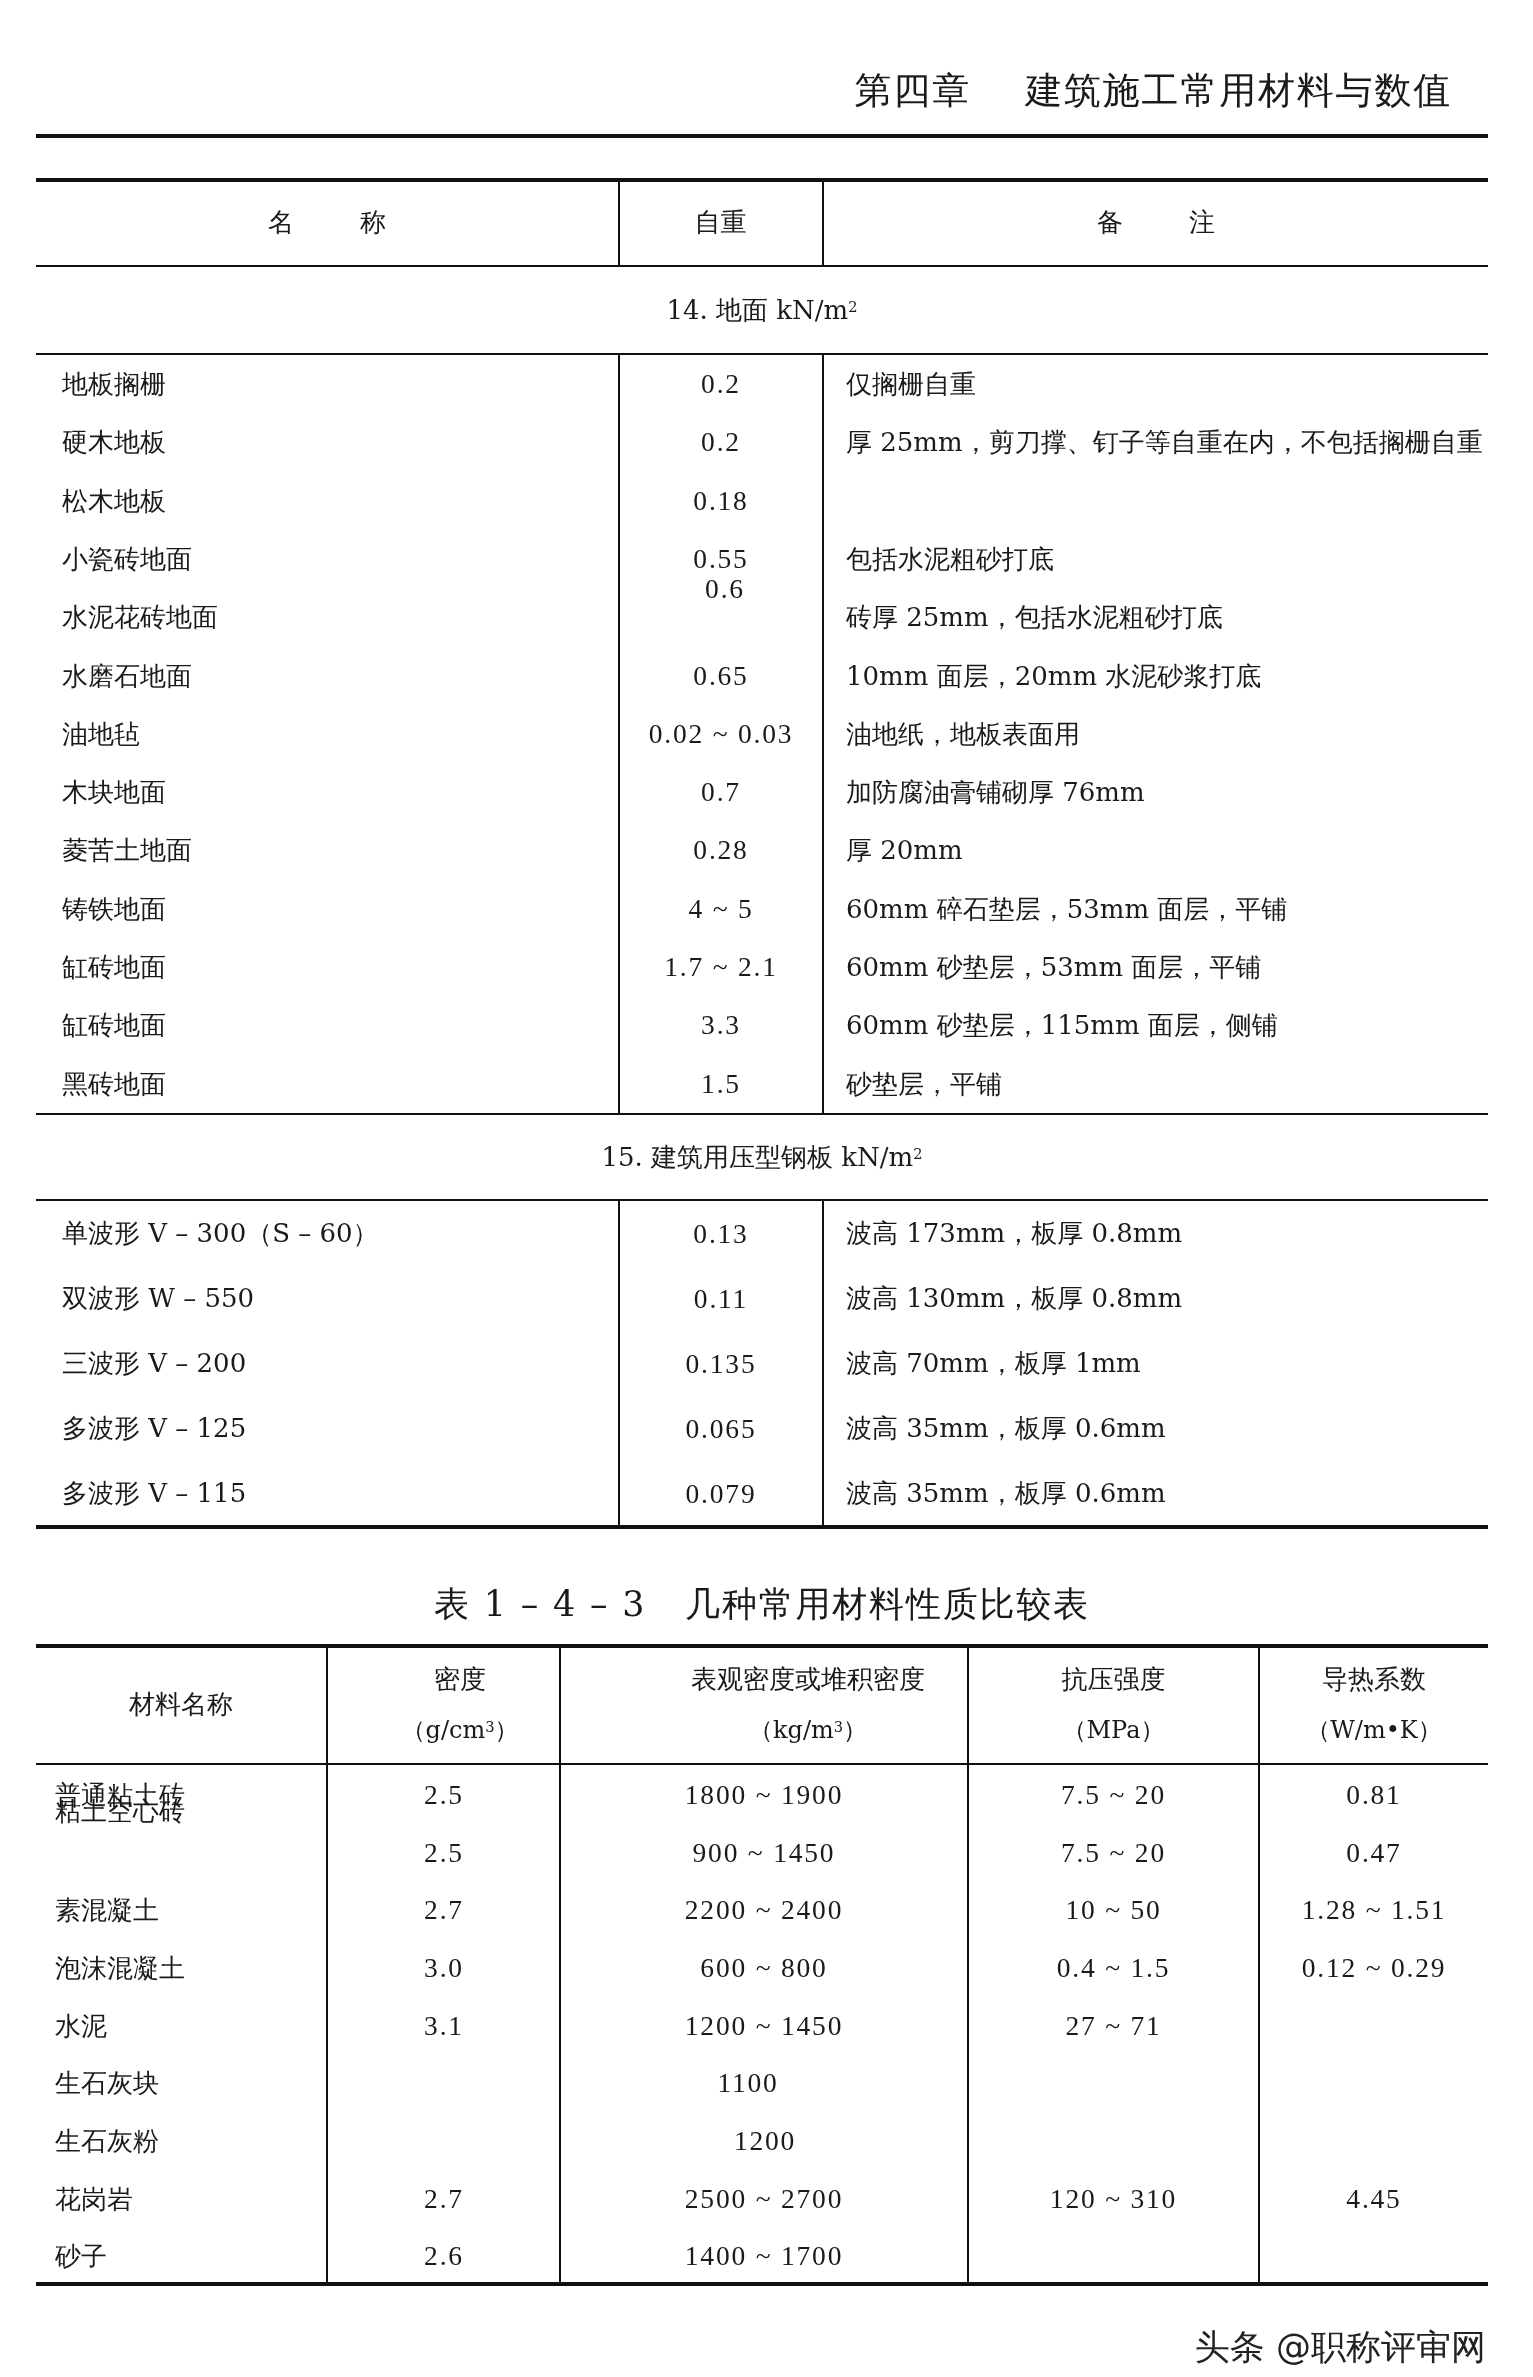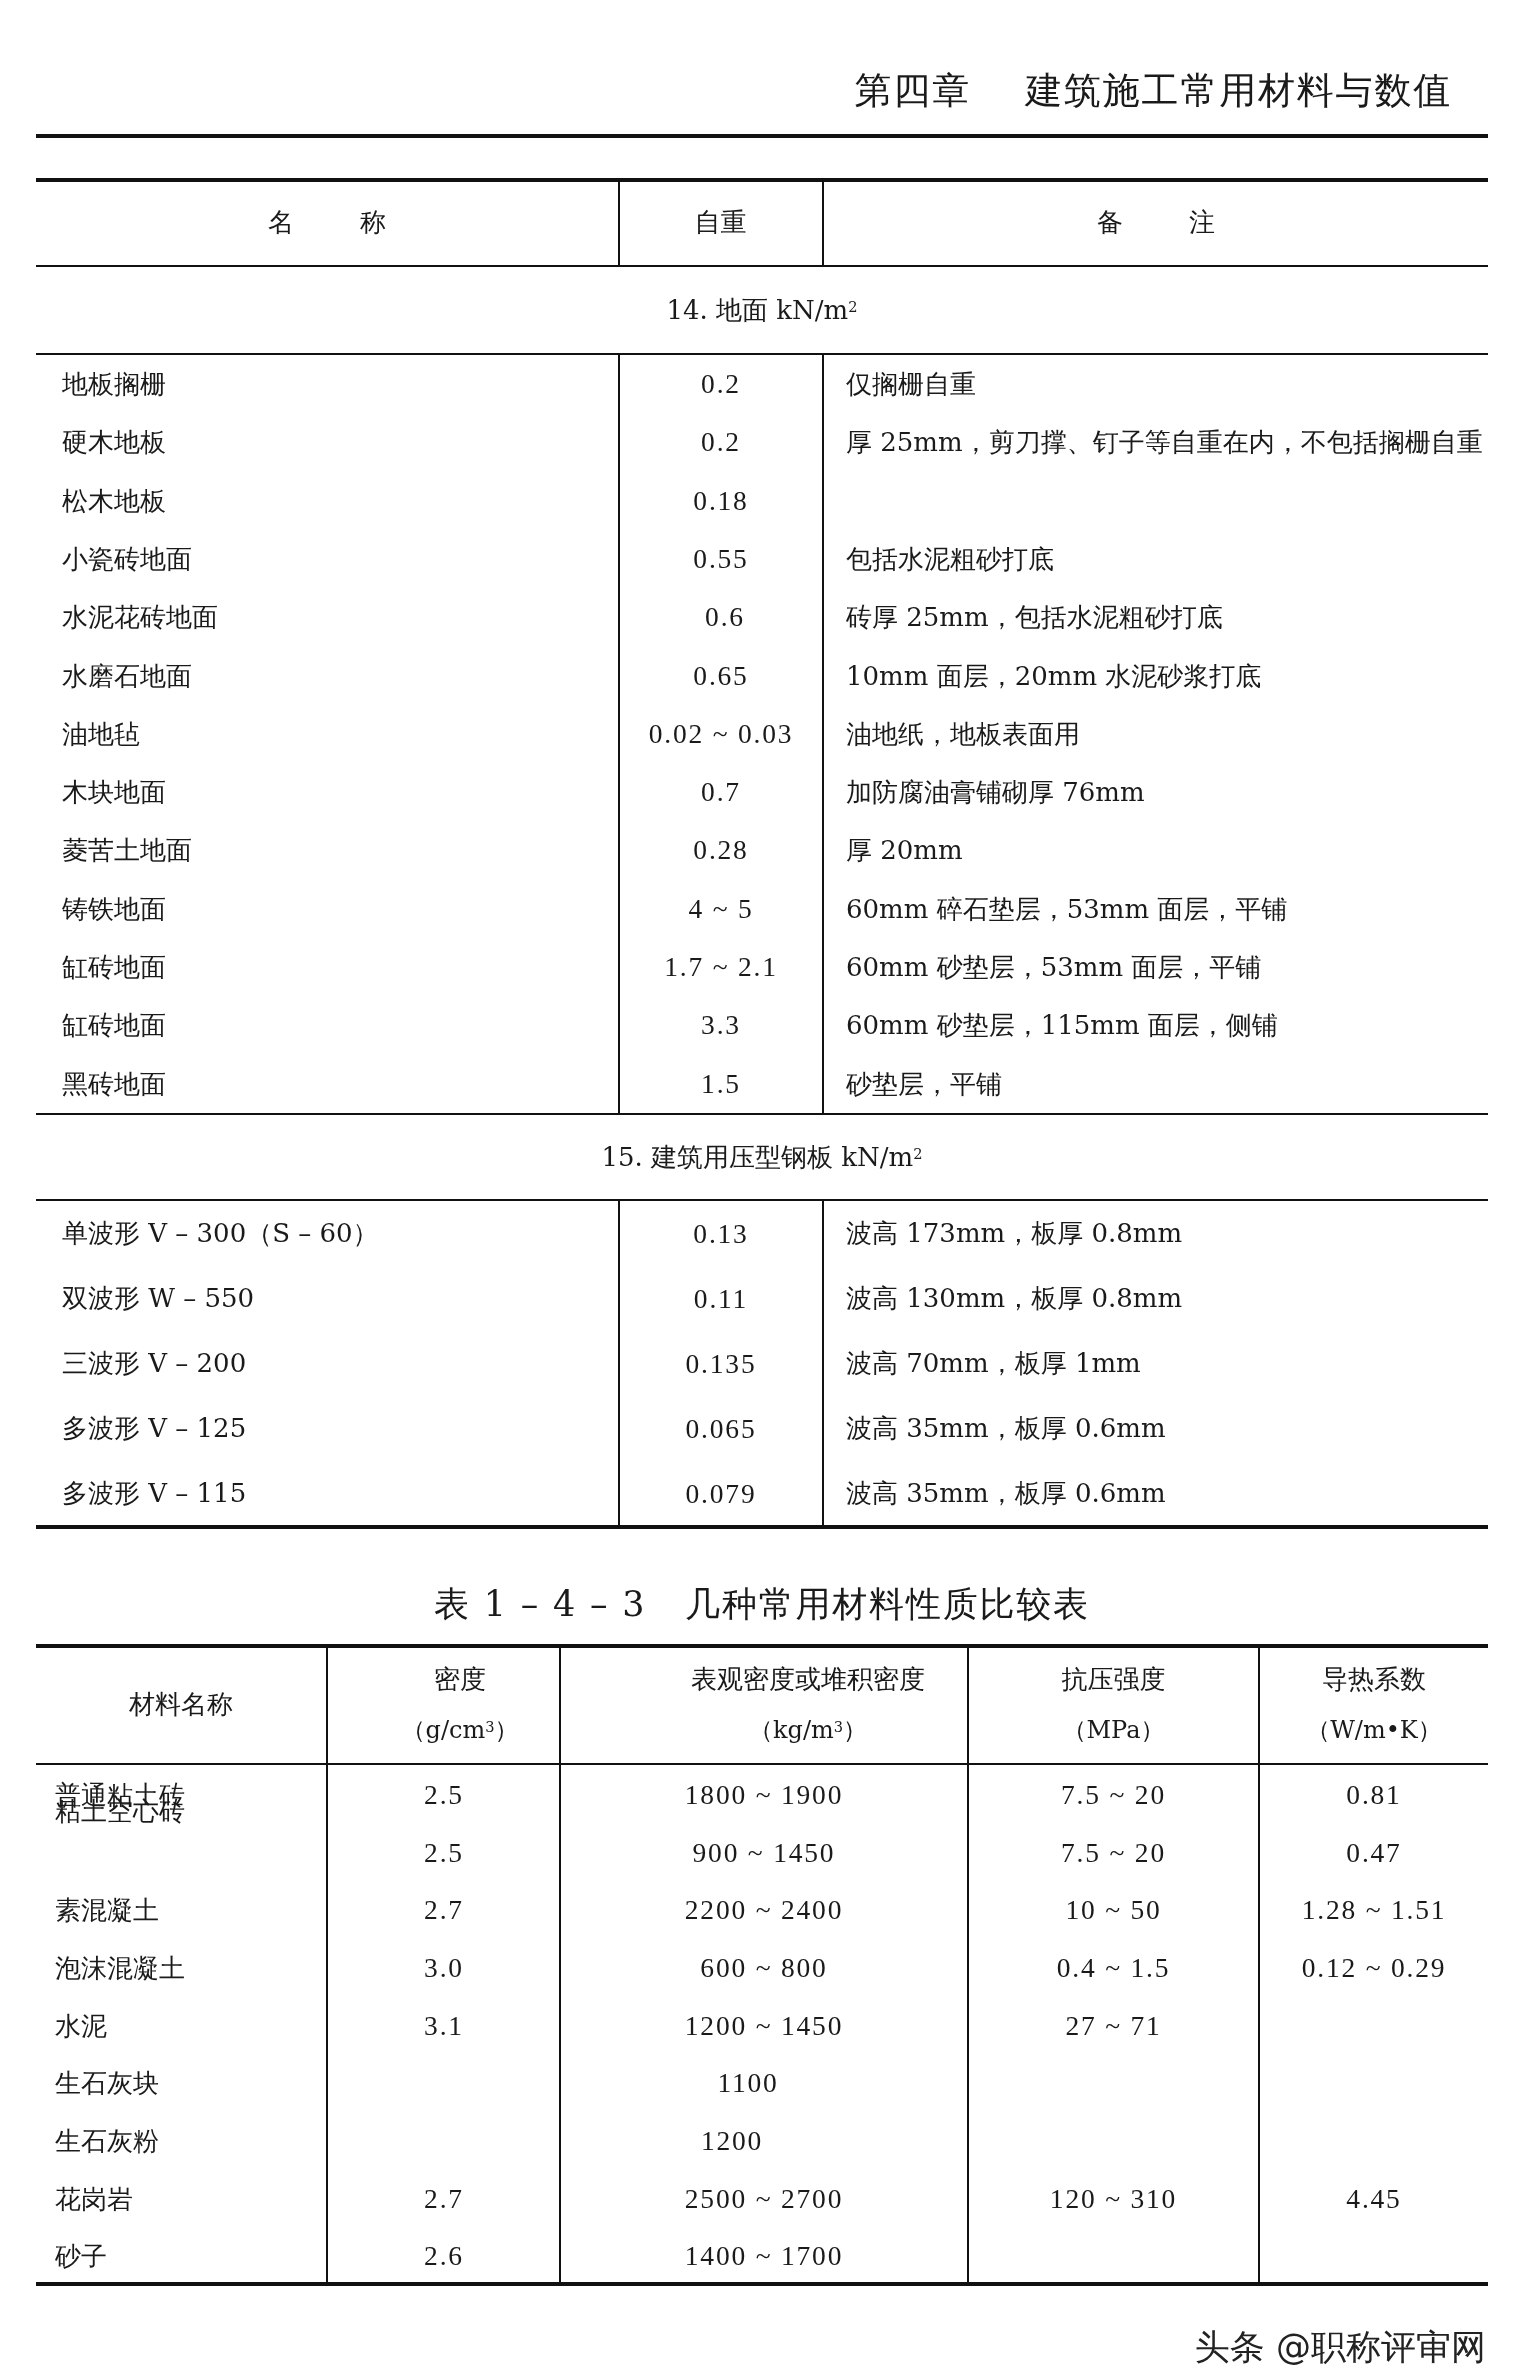--- a/index.html
+++ b/index.html
@@ -51,21 +51,21 @@
       <div class="cell l" style="left:62px;width:549px;top:413px;height:58px;">硬木地板</div>
       <div class="cell c num" style="left:620px;width:202px;top:413px;height:58px;">0.2</div>
       <div class="cell l" style="left:846px;width:641px;top:413px;height:58px;">厚 25mm，剪刀撑、钉子等自重在内，不包括搁栅自重</div>
       <div class="cell l" style="left:62px;width:549px;top:472px;height:58px;">松木地板</div>
       <div class="cell c num" style="left:620px;width:202px;top:472px;height:58px;">0.18</div>
       <div class="cell l" style="left:846px;width:641px;top:472px;height:58px;"></div>
       <div class="cell l" style="left:62px;width:549px;top:530px;height:58px;">小瓷砖地面</div>
       <div class="cell c num" style="left:620px;width:202px;top:530px;height:58px;">0.55</div>
       <div class="cell l" style="left:846px;width:641px;top:530px;height:58px;">包括水泥粗砂打底</div>
       <div class="cell l" style="left:62px;width:549px;top:588px;height:58px;">水泥花砖地面</div>
-      <div class="cell c num" style="left:620px;width:210px;top:588px;height:58px;">0.6</div>
+      <div class="cell c num" style="left:620px;width:210px;top:560px;height:58px;">0.6</div>
       <div class="cell l" style="left:846px;width:641px;top:588px;height:58px;">砖厚 25mm，包括水泥粗砂打底</div>
       <div class="cell l" style="left:62px;width:549px;top:647px;height:58px;">水磨石地面</div>
       <div class="cell c num" style="left:620px;width:202px;top:647px;height:58px;">0.65</div>
       <div class="cell l" style="left:846px;width:641px;top:647px;height:58px;">10mm 面层，20mm 水泥砂浆打底</div>
       <div class="cell l" style="left:62px;width:549px;top:705px;height:58px;">油地毡</div>
       <div class="cell c num" style="left:620px;width:202px;top:705px;height:58px;">0.02 ~ 0.03</div>
       <div class="cell l" style="left:846px;width:641px;top:705px;height:58px;">油地纸，地板表面用</div>
       <div class="cell l" style="left:62px;width:549px;top:763px;height:58px;">木块地面</div>
       <div class="cell c num" style="left:620px;width:202px;top:763px;height:58px;">0.7</div>
       <div class="cell l" style="left:846px;width:641px;top:763px;height:58px;">加防腐油膏铺砌厚 76mm</div>
@@ -155,21 +155,21 @@
       <div class="cell c num" style="left:561px;width:406px;top:1997px;height:58px;">1200 ~ 1450</div>
       <div class="cell c num" style="left:969px;width:289px;top:1997px;height:58px;">27 ~ 71</div>
       <div class="cell c num" style="left:1260px;width:228px;top:1997px;height:58px;"></div>
       <div class="cell l" style="left:55px;width:265px;top:2054px;height:58px;">生石灰块</div>
       <div class="cell c num" style="left:328px;width:232px;top:2054px;height:58px;"></div>
       <div class="cell c num" style="left:545px;width:406px;top:2054px;height:58px;">1100</div>
       <div class="cell c num" style="left:969px;width:289px;top:2054px;height:58px;"></div>
       <div class="cell c num" style="left:1260px;width:228px;top:2054px;height:58px;"></div>
       <div class="cell l" style="left:55px;width:265px;top:2112px;height:58px;">生石灰粉</div>
       <div class="cell c num" style="left:328px;width:232px;top:2112px;height:58px;"></div>
-      <div class="cell c num" style="left:561px;width:342px;top:2112px;height:58px;">1200</div>
+      <div class="cell c num" style="left:561px;width:342px;top:2112px;height:58px;padding-left:33px;">1200</div>
       <div class="cell c num" style="left:969px;width:289px;top:2112px;height:58px;"></div>
       <div class="cell c num" style="left:1260px;width:228px;top:2112px;height:58px;"></div>
       <div class="cell l" style="left:55px;width:265px;top:2170px;height:58px;">花岗岩</div>
       <div class="cell c num" style="left:328px;width:232px;top:2170px;height:58px;">2.7</div>
       <div class="cell c num" style="left:561px;width:406px;top:2170px;height:58px;">2500 ~ 2700</div>
       <div class="cell c num" style="left:969px;width:289px;top:2170px;height:58px;">120 ~ 310</div>
       <div class="cell c num" style="left:1260px;width:228px;top:2170px;height:58px;">4.45</div>
       <div class="cell l" style="left:55px;width:265px;top:2227px;height:58px;">砂子</div>
       <div class="cell c num" style="left:328px;width:232px;top:2227px;height:58px;">2.6</div>
       <div class="cell c num" style="left:561px;width:406px;top:2227px;height:58px;">1400 ~ 1700</div>

